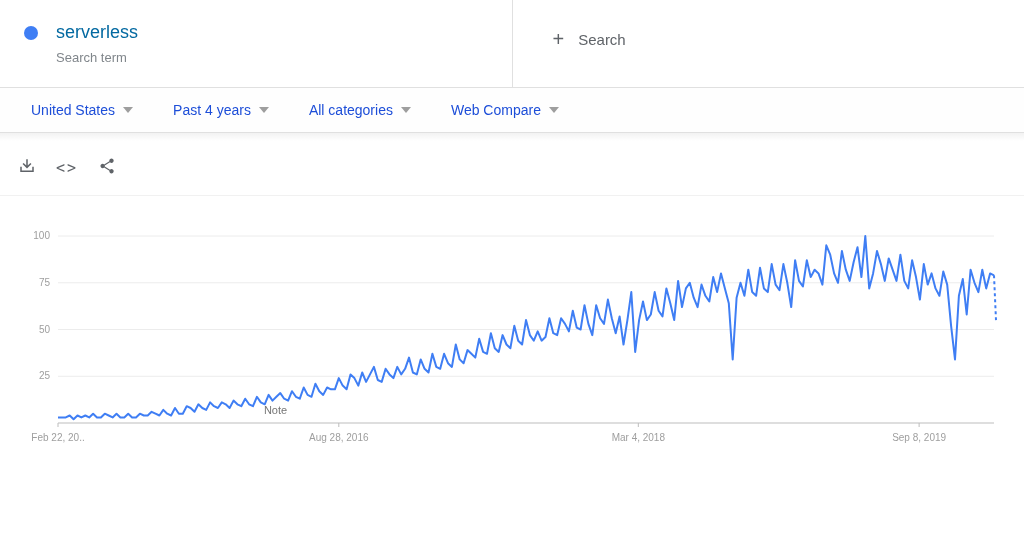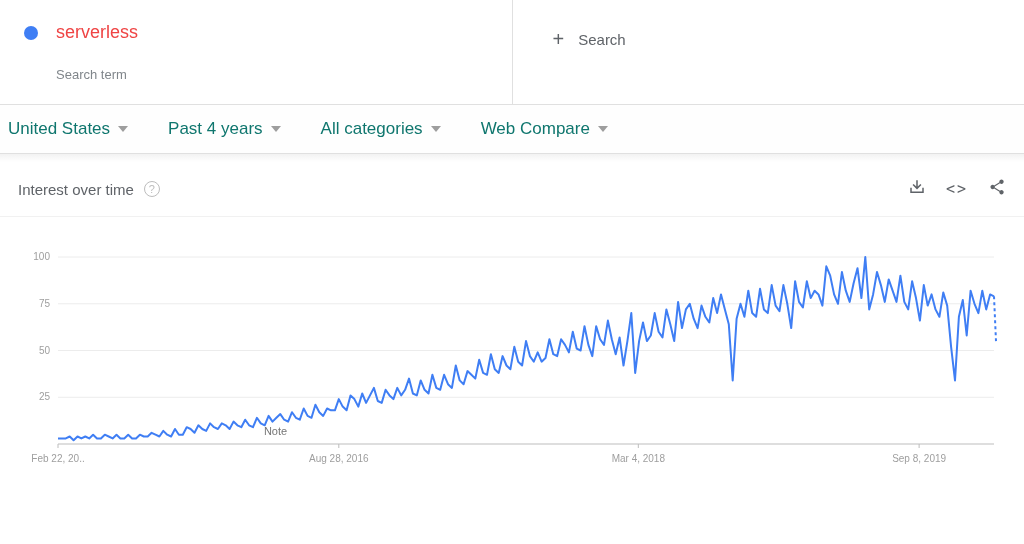--- a/index.html
+++ b/index.html
@@ -3,26 +3,26 @@
 <meta charset="utf-8">
 <style>
   * { box-sizing: border-box; margin: 0; padding: 0; }
   body { font-family: Arial, Helvetica, sans-serif; color: #202124; width: 1024px; height: 544px; background: #fff; }
   
   .top-row { display: flex; border-bottom: 1px solid #e0e0e0; }
   .top-left, .top-right { flex: 1; padding: 22px 24px 22px 24px; }
   .top-left { border-right: 1px solid #e0e0e0; display:flex; align-items:flex-start; gap:18px;}
   .dot { width: 14px; height: 14px; border-radius: 50%; background: #3f7ef4; margin-top:4px;}
   .term-block{ display:flex; flex-direction:column;}
-  .term { font-size: 18px; color:#ef4444; }
-  .sub { font-size: 13px; color: #80868b; margin-top:24px;}
+  .term { font-size: 18px; color:#0369a1; }
+  .sub { font-size: 13px; color: #80868b; margin-top:7px;}
   .compare { display: flex; align-items: center; gap: 14px; color: #5f6368; font-size: 15px; padding-top:6px; padding-left:16px;}
   .plus { font-size: 20px; color:#5f6368; }
   
-  .filters { display:flex; gap:40px; padding: 14px 8px; font-size:17px; color:#0f766e; border-bottom: 1px solid #e0e0e0; background:#fefefe;}
+  .filters { display:flex; gap:40px; padding: 14px 31px; font-size:14px; color:#1d4ed8; border-bottom: 1px solid #e0e0e0; background:#fefefe;}
   .filter { display:flex; align-items:center; gap:8px; cursor:pointer;}
   .caret { width:0; height:0; border-left:5px solid transparent; border-right:5px solid transparent; border-top:6px solid #9e9e9e; }
   .shadow-bar { height: 8px; background: linear-gradient(to bottom, rgba(0,0,0,0.05), rgba(0,0,0,0)); }
   
   .section-head { display:flex; align-items:center; justify-content: space-between; padding: 16px 18px; border-bottom:1px solid #f1f1f1;}
   .section-title { display:flex; align-items:center; gap:10px; font-size: 15px; color:#5f6368;}
   .q-icon { width:16px; height:16px; border:1.5px solid #bdbdbd; border-radius:50%; color:#bdbdbd; font-size:11px; display:flex; align-items:center; justify-content:center;}
   .icons-right { display:flex; gap:20px; color:#5f6368; align-items:center;}
   .icons-right svg { fill:#5f6368; }
   .embed-icon { font-family: monospace; font-size:15px; letter-spacing:2px;}
@@ -65,24 +65,20 @@
     <span class="caret"></span>
   </div>
   <div class="filter">
     <span>Web Compare</span>
     <span class="caret"></span>
   </div>
 </div>
 <div class="shadow-bar"></div>
 
 <div class="section-head">
-  <div class="section-title">
-    <span>Interest over time</span>
-    <span class="q-icon">?</span>
-  </div>
   <div class="icons-right">
     <span>
       <svg width="18" height="18" viewBox="0 0 24 24">
           <path d="M19 13v5H5v-5H3v7h18v-7h-2zm-6-1.6V3h-2v8.4L7.5 7.9 6.1 9.3 12 15.2l5.9-5.9-1.4-1.4L13 11.4z"></path>
         </svg>
     </span>
     <span class="embed-icon">&lt;&gt;</span>
     <span>
       <svg width="18" height="18" viewBox="0 0 24 24">
           <path d="M18 16.1c-.8 0-1.5.3-2 .8l-7-4.1c0-.2.1-.5.1-.8s0-.5-.1-.8l7-4.1c.5.5 1.2.8 2 .8 1.6 0 2.9-1.3 2.9-2.9S19.6 2.1 18 2.1 15.1 3.4 15.1 5c0 .3 0 .5.1.8l-7 4.1c-.5-.5-1.2-.8-2-.8C4.6 9.1 3.3 10.4 3.3 12s1.3 2.9 2.9 2.9c.8 0 1.5-.3 2-.8l7 4.1c0 .2-.1.5-.1.8 0 1.6 1.3 2.9 2.9 2.9s2.9-1.3 2.9-2.9-1.3-2.9-2.9-2.9z"></path>

